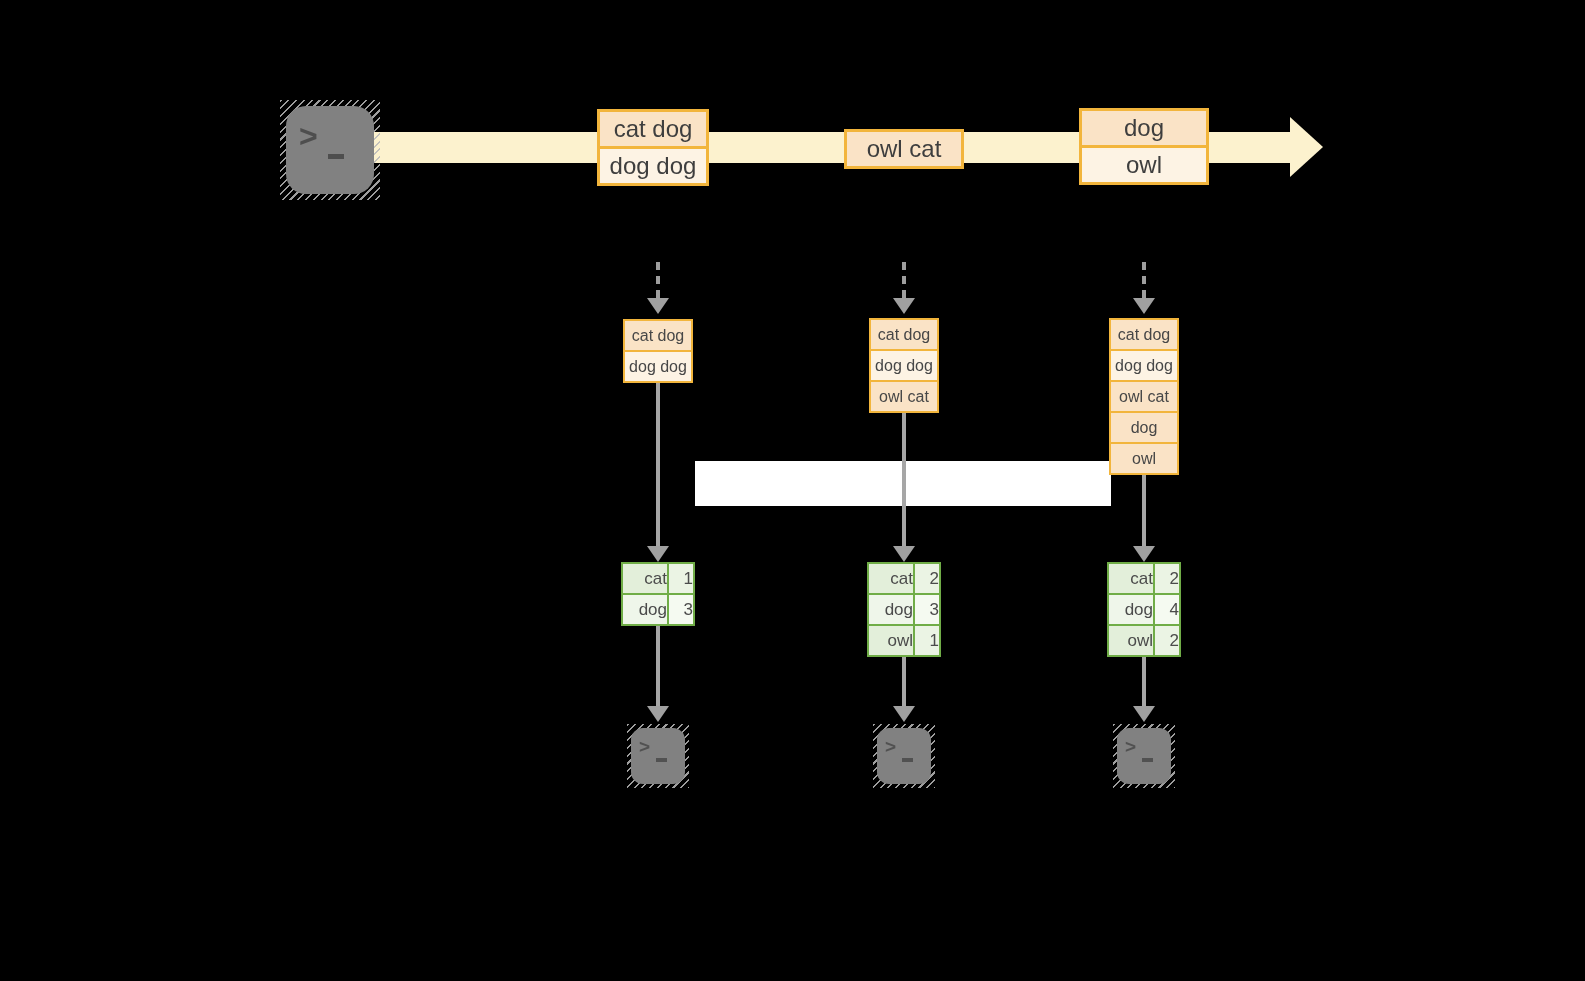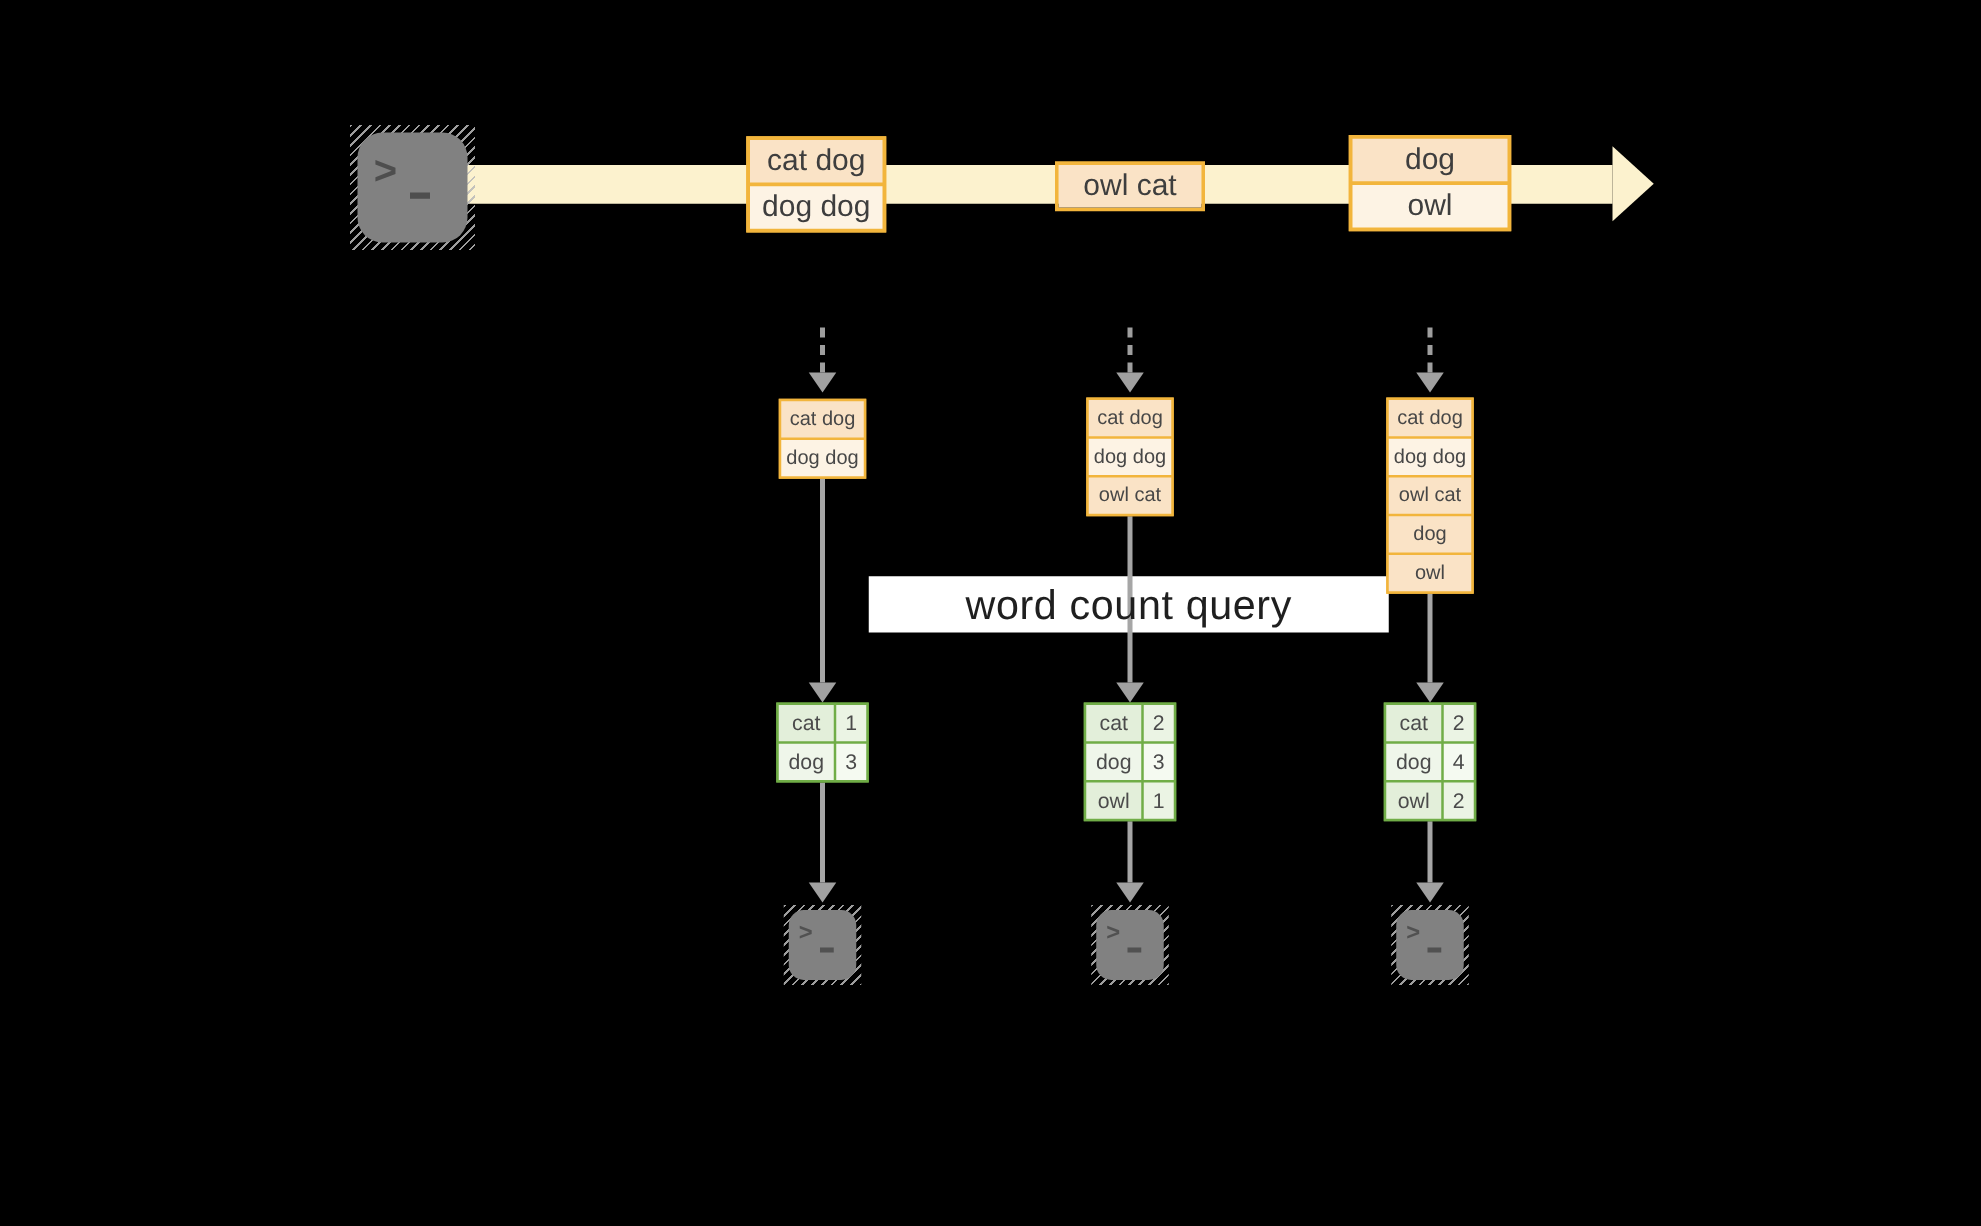--- a/index.html
+++ b/index.html
@@ -17,21 +17,21 @@
   .erow{height:34px;line-height:34px;text-align:center;font-size:24px;color:#3E3E3E;}
   .peach{background:#FAE3C6;}
   .cream{background:#FDF3E4;}
   
   .sbox{position:absolute;box-sizing:border-box;width:70px;border:2px solid #F2B53C;background:#F2B53C;
     display:flex;flex-direction:column;gap:2px;z-index:7;}
   .srow{height:29px;line-height:29px;text-align:center;font-size:16px;color:#474747;}
   
   .gtable{position:absolute;box-sizing:border-box;border:2px solid #70AD47;background:#70AD47;
     display:grid;grid-template-columns:44px 24px;gap:2px;z-index:7;}
-  .gcell{height:29px;line-height:29px;text-align:center;font-size:17px;color:#4B4B4B;}
+  .gcell{height:29px;line-height:29px;text-align:right;font-size:17px;color:#4B4B4B;}
   .g-dark{background:#E3EFDA;}
   .g-darker-num{background:#EBF4E4;}
   .g-light{background:#EFF6EA;}
   .g-light-num{background:#F5FAF1;}
   
   .dline{position:absolute;width:0;border-left:4px dashed #9E9E9E;z-index:3;}
   .sline{position:absolute;width:4px;background:#A6A6A6;z-index:5;}
   .head-down{position:absolute;width:0;height:0;z-index:5;
     border-left:11px solid transparent;border-right:11px solid transparent;border-top:16px solid #A0A0A0;}
   
@@ -104,21 +104,20 @@
 
   <div class="qband"></div>
 
   <div class="sline" style="left:656px;top:383px;height:163px"></div>
   <div class="head-down" style="left:647px;top:546px"></div>
   <div class="sline" style="left:902px;top:413px;height:133px"></div>
   <div class="head-down" style="left:893px;top:546px"></div>
   <div class="sline" style="left:1142px;top:475px;height:71px"></div>
   <div class="head-down" style="left:1133px;top:546px"></div>
 
-  <div class="qtext">word count query</div>
 
   <div class="gtable" style="left:621px;top:562px;height:64px">
     <div class="gcell g-dark">cat</div>
     <div class="gcell g-darker-num">1</div>
     <div class="gcell g-light">dog</div>
     <div class="gcell g-light-num">3</div>
   </div>
   <div class="gtable" style="left:867px;top:562px;height:95px">
     <div class="gcell g-dark">cat</div>
     <div class="gcell g-darker-num">2</div>

